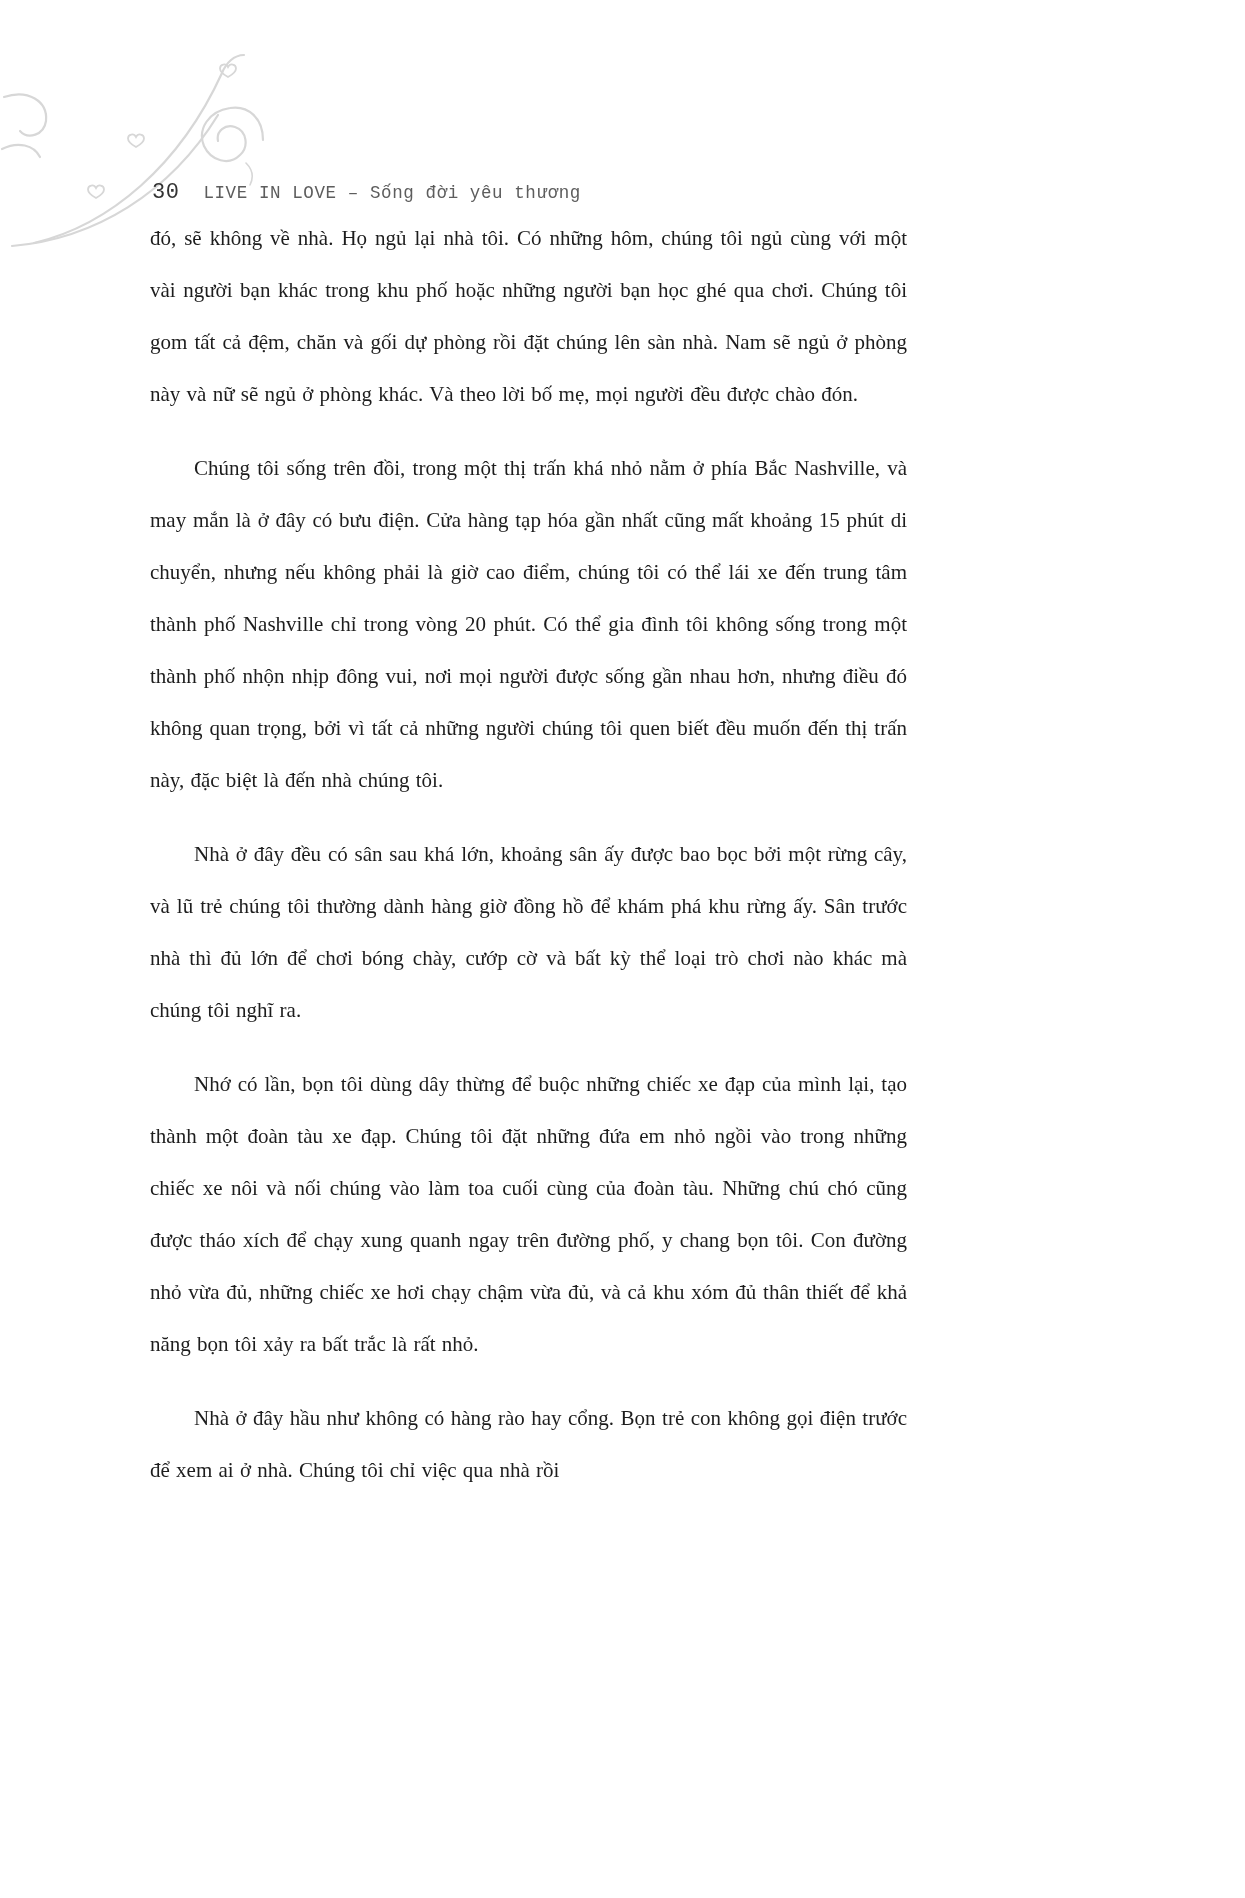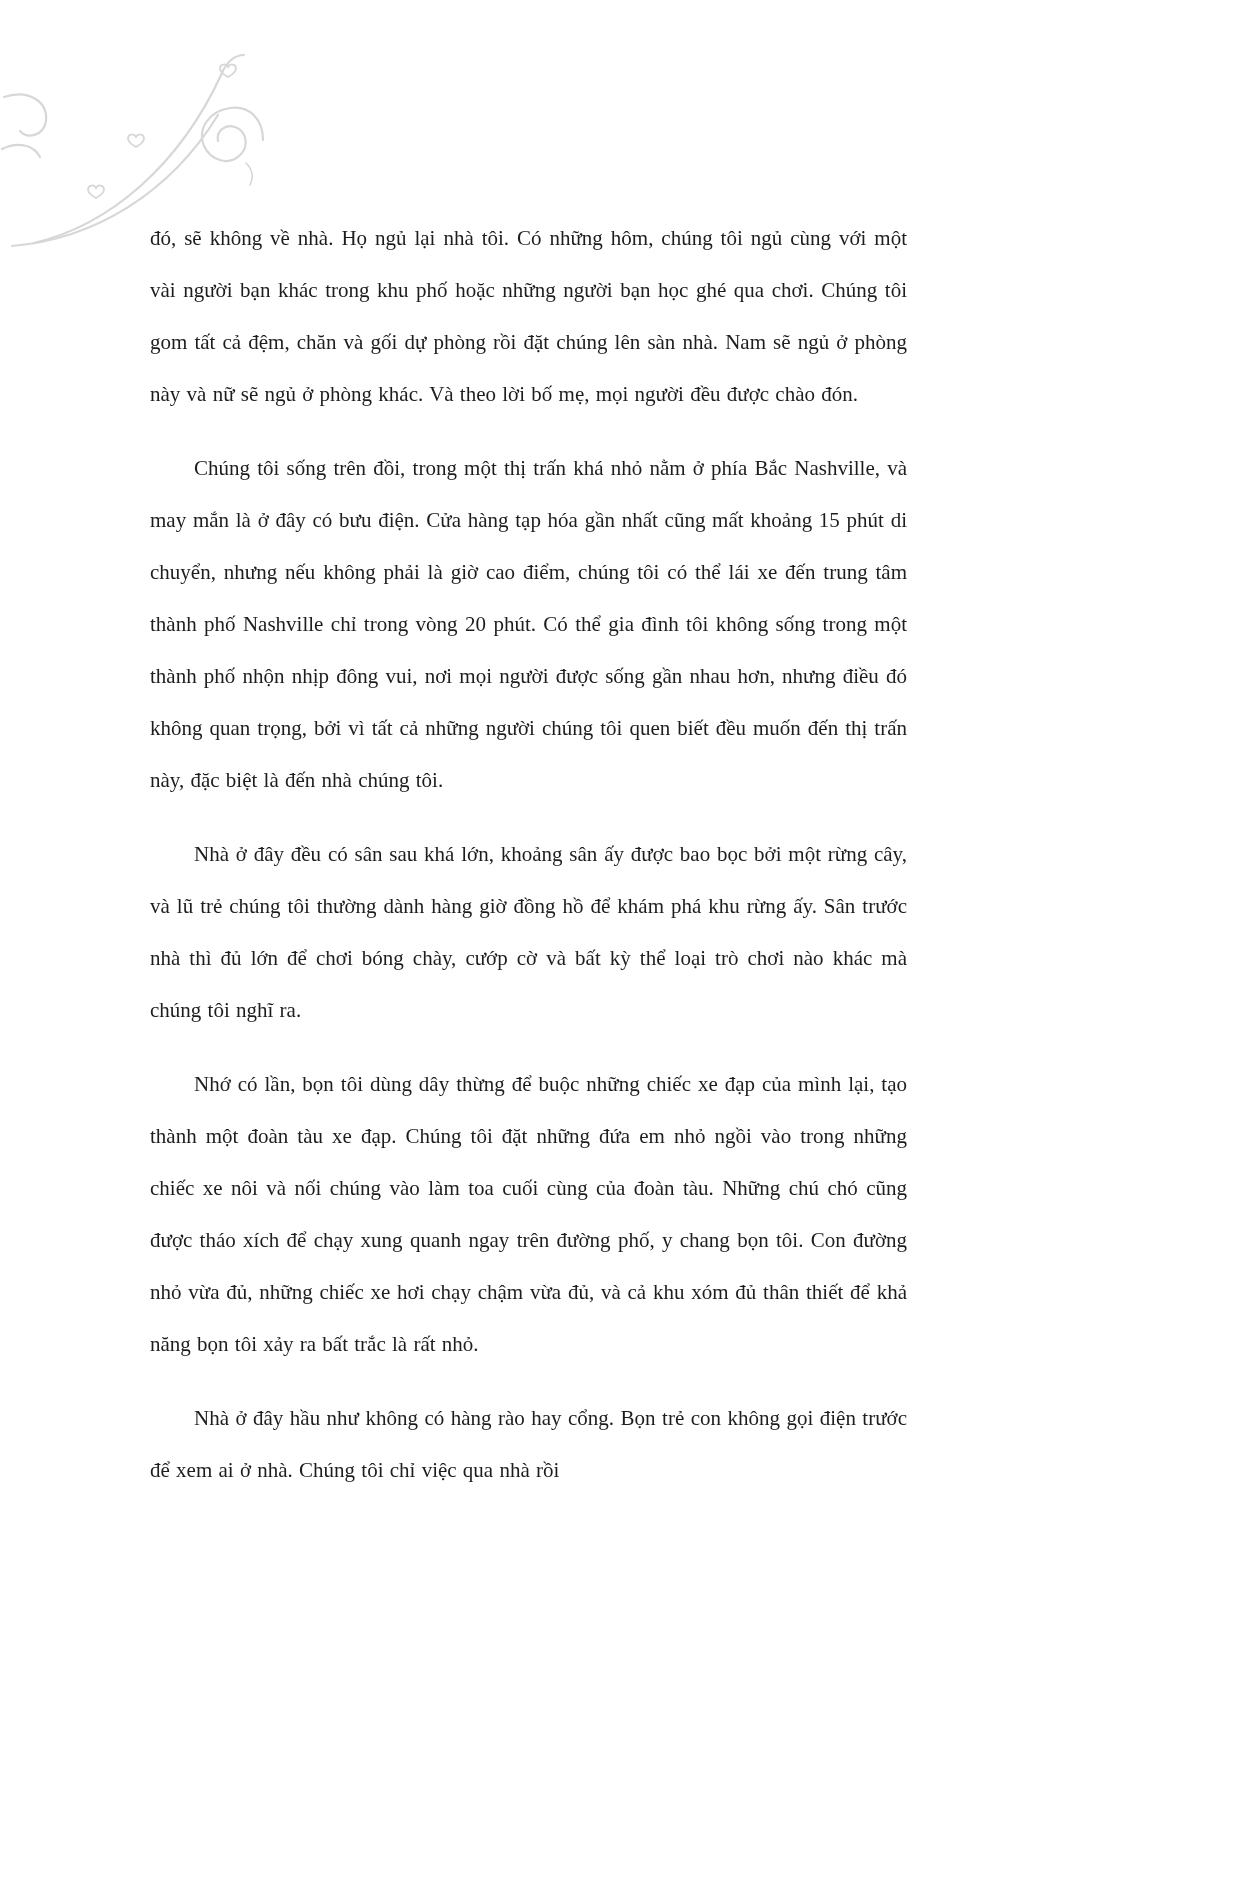--- a/index.html
+++ b/index.html
@@ -82,20 +82,24 @@
 
     <path d="M 4 52 C 28 44 48 56 46 76 C 44 90 28 95 20 86"></path>
     <path d="M 2 104 C 18 96 34 100 40 112"></path>
 
     <path d="M 136 92 c -2 -4 -8 -3 -8 1.5 c 0 4 8 8.5 8 8.5 c 0 0 8 -4.5 8 -8.5 c 0 -4.5 -6 -5.5 -8 -1.5 z" stroke-width="1.8"></path>
     <path d="M 96 143 c -2 -4 -8 -3 -8 1.5 c 0 4 8 8.5 8 8.5 c 0 0 8 -4.5 8 -8.5 c 0 -4.5 -6 -5.5 -8 -1.5 z" stroke-width="1.8"></path>
 
     <path d="M 246 118 C 252 124 254 132 250 140" stroke-width="1.6"></path>
   </svg>
 
+  <div class="running-header">
+    <span class="page-number">30</span>
+    <span class="running-title">LIVE IN LOVE – Sống đời yêu thương</span>
+  </div>
 
   <div class="body-text">
     <p>đó, sẽ không về nhà. Họ ngủ lại nhà tôi. Có những hôm, chúng tôi ngủ cùng với một vài người bạn khác trong khu phố hoặc những người bạn học ghé qua chơi. Chúng tôi gom tất cả đệm, chăn và gối dự phòng rồi đặt chúng lên sàn nhà. Nam sẽ ngủ ở phòng này và nữ sẽ ngủ ở phòng khác. Và theo lời bố mẹ, mọi người đều được chào đón.</p>
     <p class="indent">Chúng tôi sống trên đồi, trong một thị trấn khá nhỏ nằm ở phía Bắc Nashville, và may mắn là ở đây có bưu điện. Cửa hàng tạp hóa gần nhất cũng mất khoảng 15 phút di chuyển, nhưng nếu không phải là giờ cao điểm, chúng tôi có thể lái xe đến trung tâm thành phố Nashville chỉ trong vòng 20 phút. Có thể gia đình tôi không sống trong một thành phố nhộn nhịp đông vui, nơi mọi người được sống gần nhau hơn, nhưng điều đó không quan trọng, bởi vì tất cả những người chúng tôi quen biết đều muốn đến thị trấn này, đặc biệt là đến nhà chúng tôi.</p>
     <p class="indent">Nhà ở đây đều có sân sau khá lớn, khoảng sân ấy được bao bọc bởi một rừng cây, và lũ trẻ chúng tôi thường dành hàng giờ đồng hồ để khám phá khu rừng ấy. Sân trước nhà thì đủ lớn để chơi bóng chày, cướp cờ và bất kỳ thể loại trò chơi nào khác mà chúng tôi nghĩ ra.</p>
     <p class="indent">Nhớ có lần, bọn tôi dùng dây thừng để buộc những chiếc xe đạp của mình lại, tạo thành một đoàn tàu xe đạp. Chúng tôi đặt những đứa em nhỏ ngồi vào trong những chiếc xe nôi và nối chúng vào làm toa cuối cùng của đoàn tàu. Những chú chó cũng được tháo xích để chạy xung quanh ngay trên đường phố, y chang bọn tôi. Con đường nhỏ vừa đủ, những chiếc xe hơi chạy chậm vừa đủ, và cả khu xóm đủ thân thiết để khả năng bọn tôi xảy ra bất trắc là rất nhỏ.</p>
     <p class="indent">Nhà ở đây hầu như không có hàng rào hay cổng. Bọn trẻ con không gọi điện trước để xem ai ở nhà. Chúng tôi chỉ việc qua nhà rồi</p>
   </div>
 
 </div>

